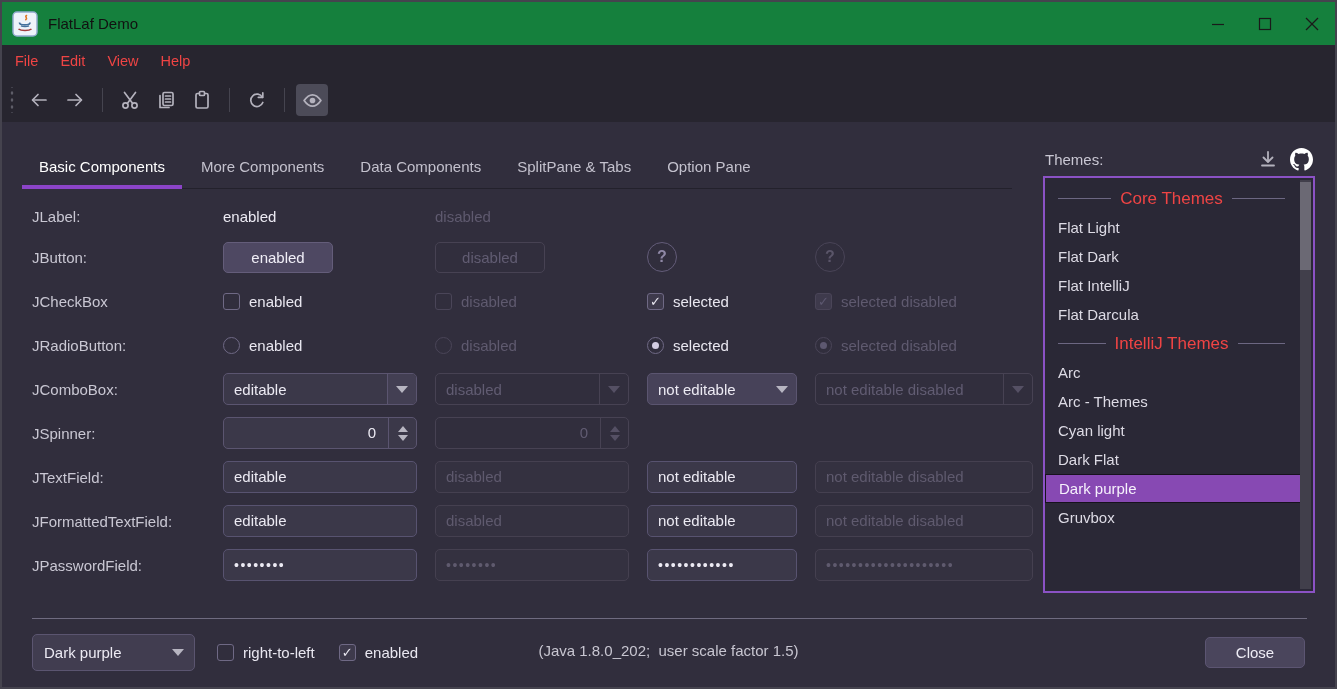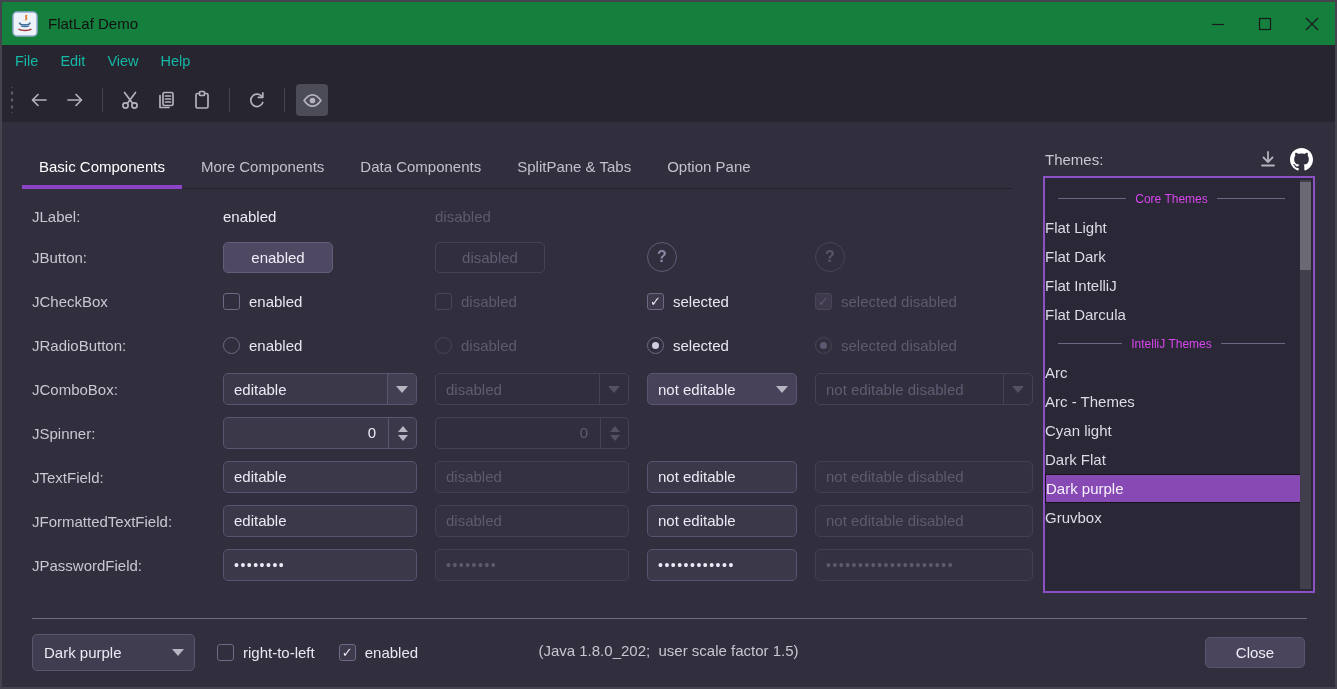--- a/index.html
+++ b/index.html
@@ -13,21 +13,21 @@
               padding-left:10px; flex:0 0 auto; }
   .java-ico { width:26px; height:26px; margin-right:10px; flex:0 0 auto; }
   .title-text { font-size:15px; color:#111; }
   .win-controls { margin-left:auto; display:flex; height:100%; }
   .wc { width:47px; height:100%; display:flex; align-items:center; justify-content:center; cursor:default; }
   .wc svg { stroke:#1a1a1a; stroke-width:1.2; fill:none; }
 
   
   .menubar { height:33px; background:#27252f; display:flex; align-items:center;
              padding-left:2px; flex:0 0 auto; }
-  .menu-item { padding:0 11px; font-size:14.5px; color:#14b8a6; line-height:33px; cursor:default; }
+  .menu-item { padding:0 11px; font-size:14.5px; color:#ef4444; line-height:33px; cursor:default; }
 
   
   .toolbar { height:44px; background:#27252f; display:flex; align-items:center;
              padding-left:5px; gap:4px; flex:0 0 auto; }
   .grip { width:6px; height:26px; margin:0 4px 0 2px;
           background:radial-gradient(circle, #5e5d68 1.2px, transparent 1.6px);
           background-size:6px 7px; background-repeat:repeat-y; background-position:center; }
   .tbtn { width:32px; height:32px; display:flex; align-items:center; justify-content:center;
           border-radius:4px; }
   .tbtn svg { stroke:#b4b2bd; fill:none; stroke-width:1.7; stroke-linecap:round; stroke-linejoin:round; }
@@ -111,28 +111,28 @@
   .tf.pwd { letter-spacing:1.5px; font-size:14px; }
 
   
   .themes { position:absolute; left:1041px; top:22px; width:272px; }
   .themes-head { display:flex; align-items:center; height:30px; padding:0 2px 0 2px; }
   .themes-title { font-size:15px; color:#c9c7d3; }
   .themes-icons { margin-left:auto; display:flex; align-items:center; gap:12px; }
   .ticon svg { display:block; }
   .theme-list { margin-top:2px; height:417px; border:2px solid #8b52c5; background:#2a2836;
                 position:relative; padding-top:6px; overflow:hidden; }
-  .titem { height:29px; line-height:29px; font-size:15px; color:#dddbe5;
+  .titem { height:29px; line-height:29px; padding-left:13px; font-size:15px; color:#dddbe5;
            cursor:default; margin-right:12px; }
   .titem.selected { background:var(--selection); border:1px solid #16121c; color:#f6f1fc;
                     line-height:27px; }
   .sep-row { height:29px; display:flex; align-items:center; gap:9px; padding:0 14px 0 13px;
              margin-right:14px; }
   .sep-row .line { flex:1; height:1px; background:#6c6782; }
-  .sep-row .sep-text { font-size:12px; color:#d946ef; white-space:nowrap; }
+  .sep-row .sep-text { font-size:17px; color:#ef4444; white-space:nowrap; }
   .sb-track { position:absolute; top:2px; right:2px; bottom:2px; width:11px; background:#413f4b; }
   .sb-thumb { position:absolute; top:2px; left:0; width:11px; height:88px; background:#6b6974; }
 
   
   .bottombar { position:absolute; left:0; right:0; bottom:0; height:69px; }
   .bottombar::before { content:""; position:absolute; top:0; left:30px; right:28px; height:1px;
                        background:#6f6b80; }
   .bb-inner { position:absolute; top:16px; left:30px; right:30px; display:flex; align-items:center; }
   .bb-combo { width:163px; height:37px; border-radius:5px; border:1px solid #5b5570; background:#413d50;
               display:flex; align-items:center; cursor:default; }

